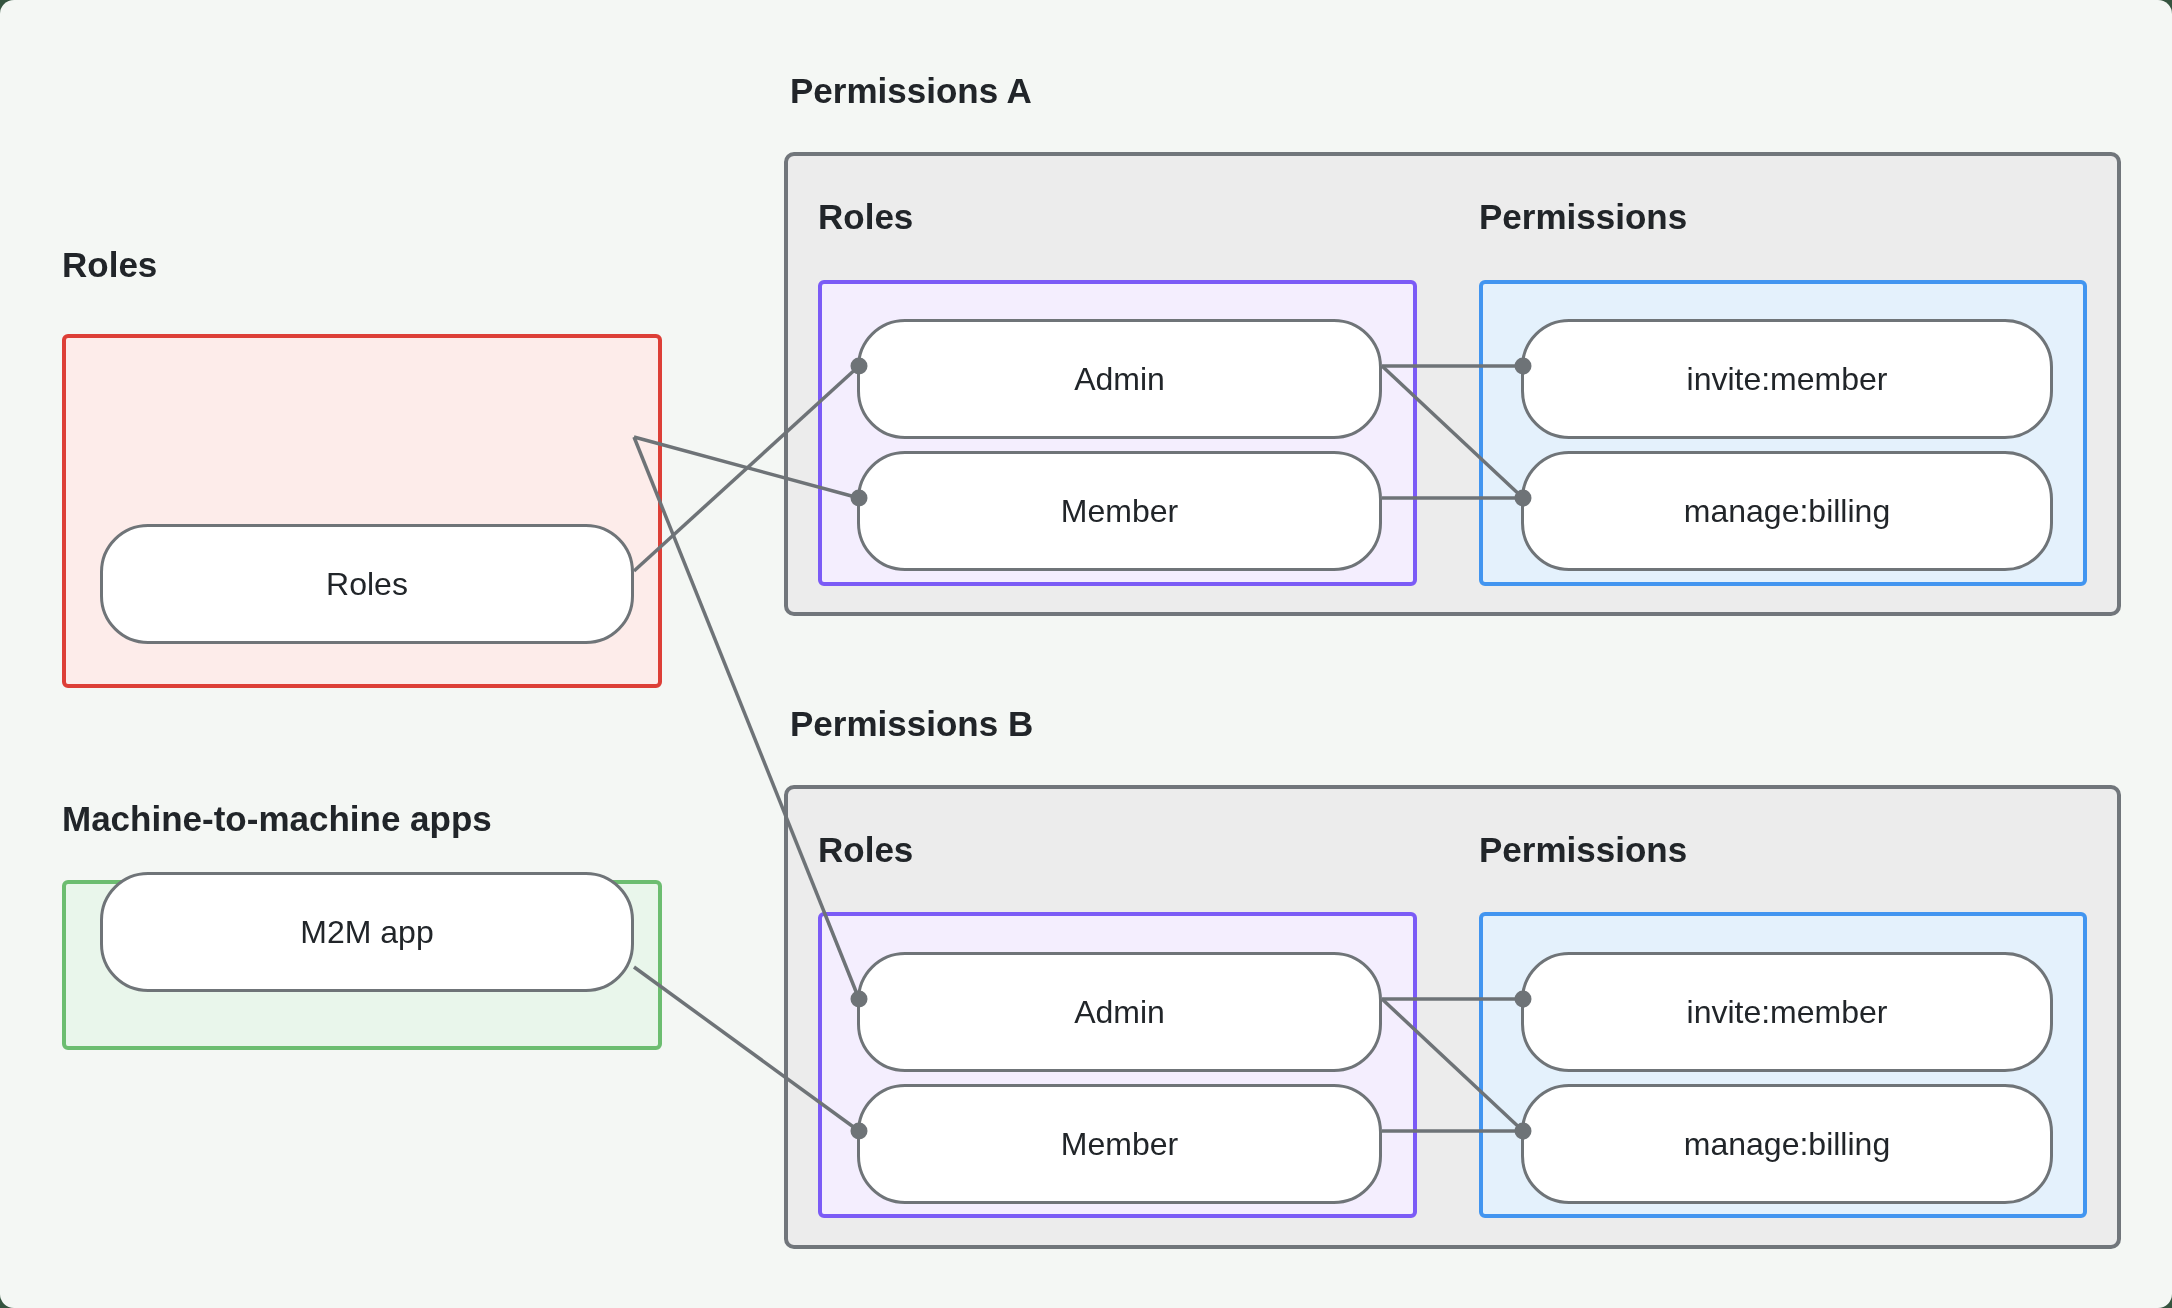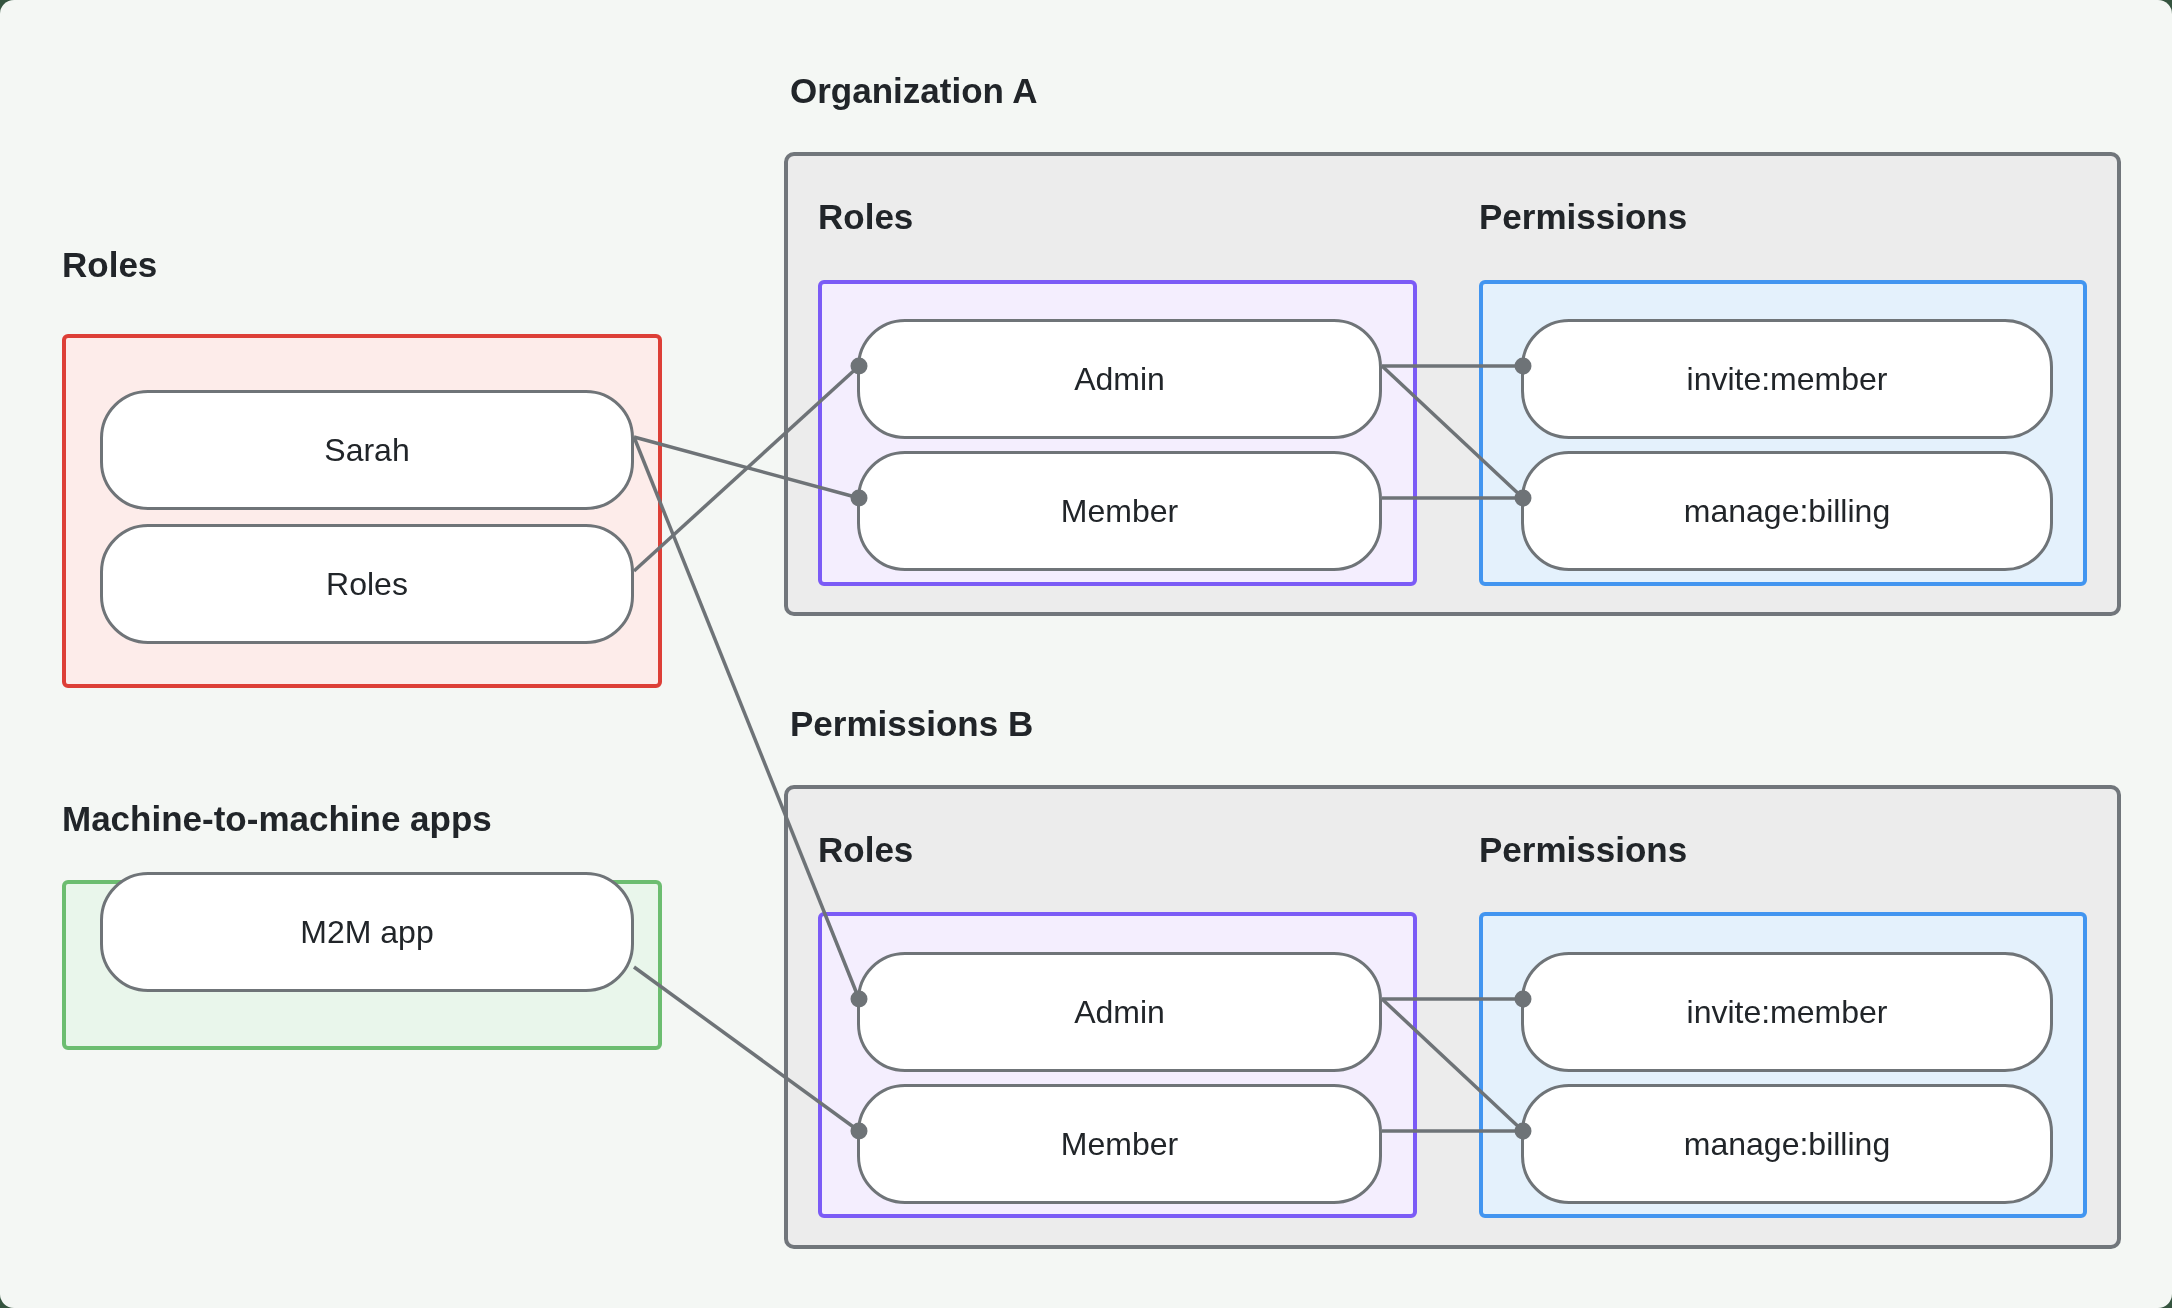--- a/index.html
+++ b/index.html
@@ -44,28 +44,27 @@
   #connections line{stroke:var(--line);stroke-width:3.5;}
   #connections circle{fill:var(--line);}
 </style>
 </head>
 <body>
 
 <div class="canvas">
 
   <div class="label" style="left:62px;top:244px">Roles</div>
   <div class="gbox red" style="left:62px;top:334px;width:600px;height:354px"></div>
-  <div class="pill" style="left:100px;top:390px;width:534px">Sarah</div>
   <div class="pill" style="left:100px;top:524px;width:534px">Roles</div>
 
   <div class="label" style="left:62px;top:798px">Machine-to-machine apps</div>
   <div class="gbox green" style="left:62px;top:880px;width:600px;height:170px"></div>
   <div class="pill" style="left:100px;top:872px;width:534px">M2M app</div>
 
-  <div class="label" style="left:790px;top:70px">Organization A</div>
+  <div class="label" style="left:790px;top:70px">Permissions A</div>
   <div class="gbox org" style="left:784px;top:152px;width:1337px;height:464px"></div>
   <div class="label" style="left:818px;top:196px">Roles</div>
   <div class="label" style="left:1479px;top:196px">Permissions</div>
   <div class="gbox purple" style="left:818px;top:280px;width:599px;height:306px"></div>
   <div class="pill" style="left:857px;top:319px;width:525px">Admin</div>
   <div class="pill" style="left:857px;top:451px;width:525px">Member</div>
   <div class="gbox blue" style="left:1479px;top:280px;width:608px;height:306px"></div>
   <div class="pill" style="left:1521px;top:319px;width:532px">invite:member</div>
   <div class="pill" style="left:1521px;top:451px;width:532px">manage:billing</div>
 

